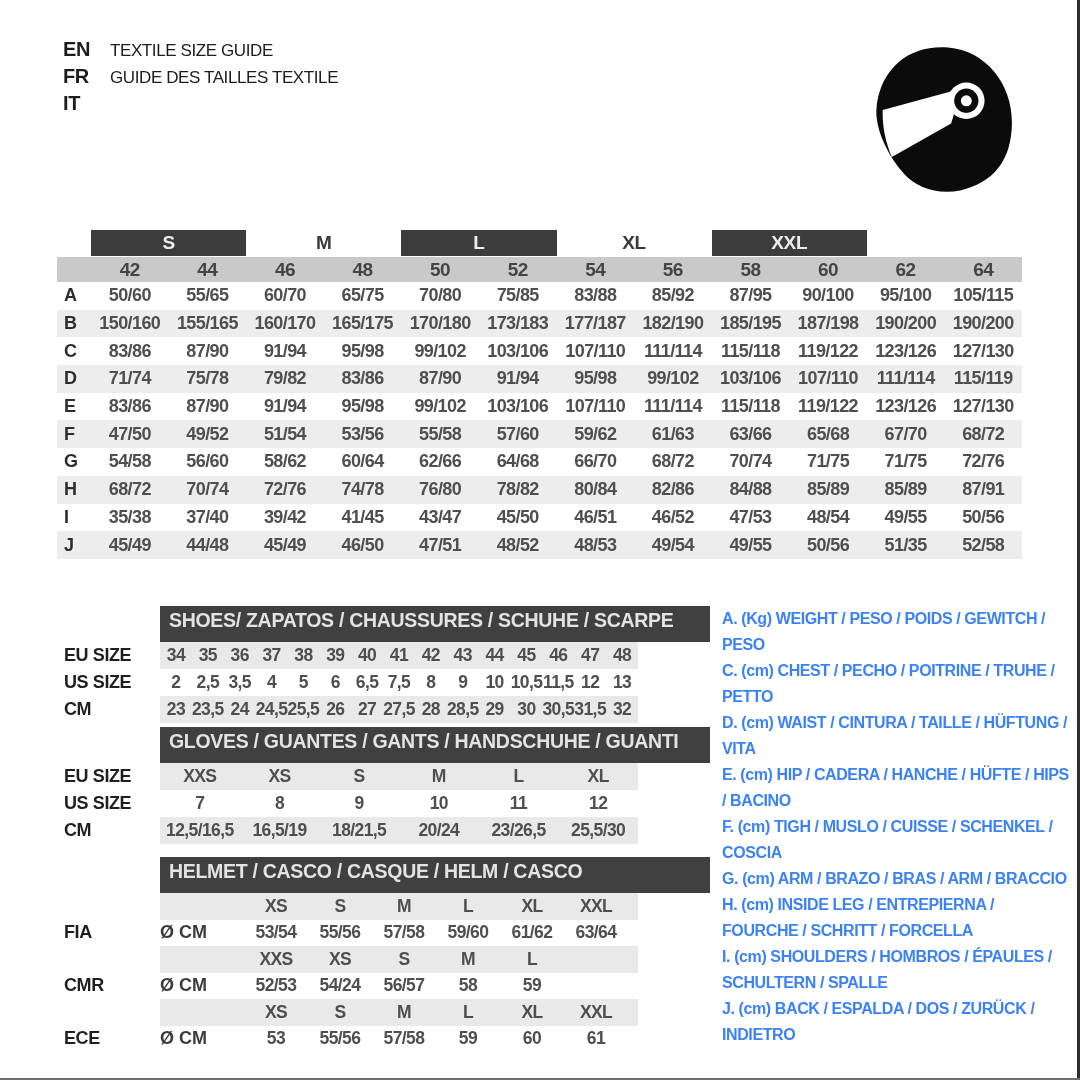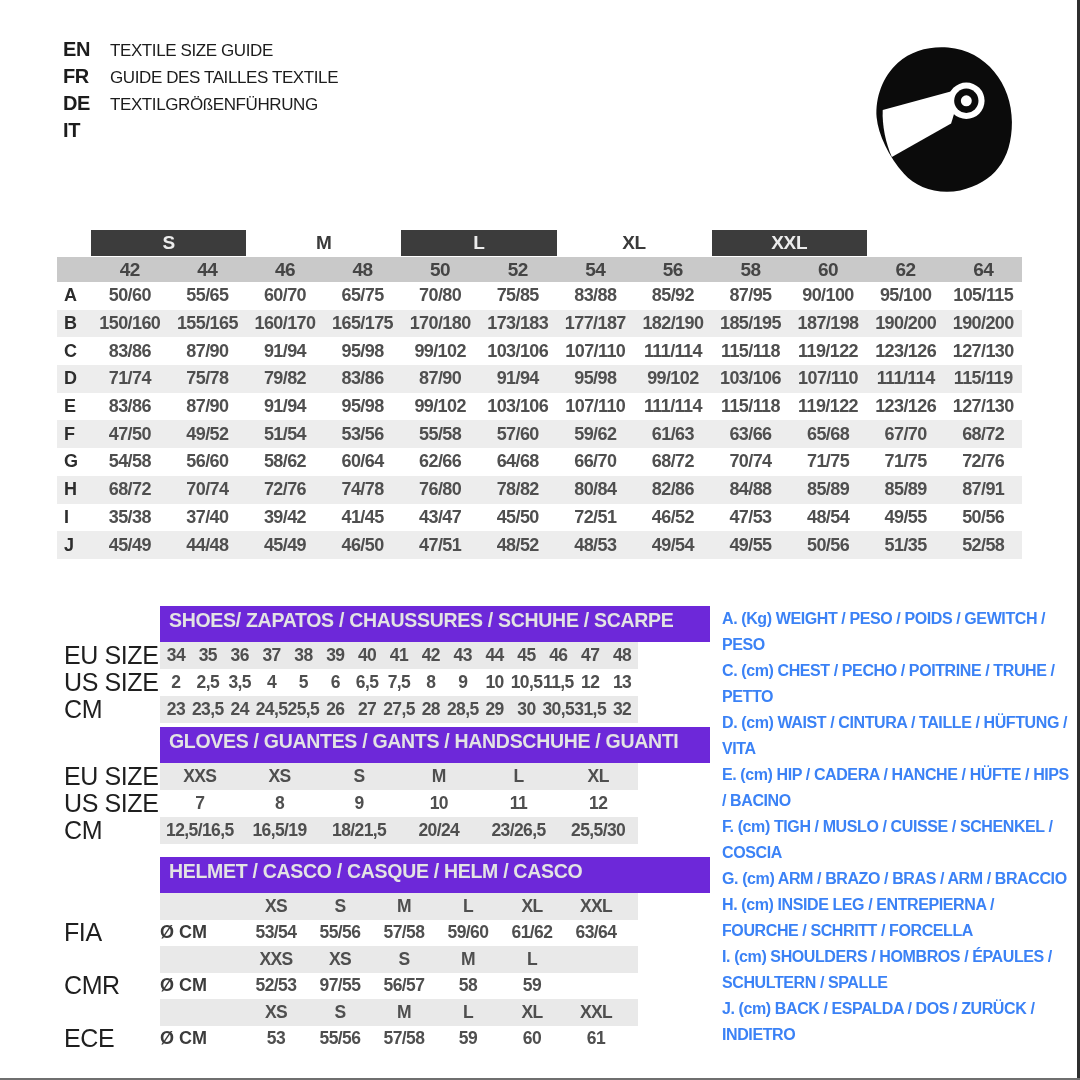--- a/index.html
+++ b/index.html
@@ -28,25 +28,25 @@
   .data-row{height:27.7px}
   .row-shaded{background:#ededed}
   .letter-cell{padding-left:7px;font-size:18px;font-weight:bold;color:#2d2d2d}
   .val-cell{text-align:center;font-size:18px;font-weight:bold;color:#4f4f4f;letter-spacing:-0.6px;white-space:nowrap}
 
   
   .sub-table{position:absolute;left:57px;width:653px}
   #shoes-table{top:606px}
   #gloves-table{top:727px}
   #helmet-table{top:857px}
-  .title-bar{margin-left:103px;width:550px;height:36px;line-height:28px;background:#6d28d9;color:#e3e3e3;
+  .title-bar{margin-left:103px;width:550px;height:36px;line-height:28px;background:#404040;color:#e3e3e3;
              font-size:19.5px;font-weight:bold;padding-left:9px;box-sizing:border-box;letter-spacing:-0.3px;white-space:nowrap}
   .flex-row{display:flex;height:27px;align-items:stretch}
   .h-row{height:26.5px}
-  .row-label{width:103px;display:flex;align-items:center;font-size:25px;font-weight:normal;color:#1f1f1f;
+  .row-label{width:103px;display:flex;align-items:center;font-size:18px;font-weight:bold;color:#1f1f1f;
              padding-left:7px;box-sizing:border-box;letter-spacing:-0.4px}
   .row-vals{width:478px;display:grid;align-items:center}
   .cols15{grid-template-columns:repeat(15,1fr)}
   .cols6{grid-template-columns:repeat(6,1fr)}
   .h-vals{grid-template-columns:84px repeat(6,64px) 1fr}
   .vals-shaded{background:#e9e9e9}
   .s-cell{text-align:center;font-size:17.5px;font-weight:bold;color:#4f4f4f;letter-spacing:-0.6px;white-space:nowrap}
   .unit-cell{font-size:18px;font-weight:bold;color:#3b3b3b;white-space:nowrap}
 
   
@@ -63,24 +63,20 @@
 <div class="canvas">
 
   <section id="lang-block">
       <div class="lang-row">
         <div class="lang-code">EN</div>
         <div class="lang-label">TEXTILE SIZE GUIDE</div>
       </div>
       <div class="lang-row">
         <div class="lang-code">FR</div>
         <div class="lang-label">GUIDE DES TAILLES TEXTILE</div>
-      </div>
-      <div class="lang-row">
-        <div class="lang-code">DE</div>
-        <div class="lang-label">TEXTILGRÖßENFÜHRUNG</div>
       </div>
       <div class="lang-row">
         <div class="lang-code">IT</div>
       </div>
     </section>
 
   <div id="helmet-icon">
     <svg viewBox="0 0 100 100" width="152" height="178" preserveAspectRatio="xMidYMid meet">
       <path fill="#0b0b0b" d="M54 3 C79 5 96 27 96 52 C96 77 84 92 62 97 C47 100 33 95 25 86 C15 75 8 60 7 49 C6 36 11 22 21 13 C30 5 42 2 54 3 Z"></path>
       <path fill="#ffffff" d="M11 44 L63 30 L56 53 L17 75 C13 66 10.5 54 11 44 Z"></path>
@@ -235,21 +231,21 @@
           <div class="val-cell">87/91</div>
         </div>
         <div class="t-grid data-row">
           <div class="letter-cell">I</div>
           <div class="val-cell">35/38</div>
           <div class="val-cell">37/40</div>
           <div class="val-cell">39/42</div>
           <div class="val-cell">41/45</div>
           <div class="val-cell">43/47</div>
           <div class="val-cell">45/50</div>
-          <div class="val-cell">72/51</div>
+          <div class="val-cell">46/51</div>
           <div class="val-cell">46/52</div>
           <div class="val-cell">47/53</div>
           <div class="val-cell">48/54</div>
           <div class="val-cell">49/55</div>
           <div class="val-cell">50/56</div>
         </div>
         <div class="t-grid data-row row-shaded">
           <div class="letter-cell">J</div>
           <div class="val-cell">45/49</div>
           <div class="val-cell">44/48</div>
@@ -409,21 +405,21 @@
             <div class="s-cell">M</div>
             <div class="s-cell">L</div>
             <div class="s-cell"></div>
           </div>
         </div>
         <div class="flex-row h-row">
           <div class="row-label">CMR</div>
           <div class="row-vals h-vals">
             <div class="unit-cell">Ø CM</div>
             <div class="s-cell">52/53</div>
-            <div class="s-cell">97/55</div>
+            <div class="s-cell">54/24</div>
             <div class="s-cell">56/57</div>
             <div class="s-cell">58</div>
             <div class="s-cell">59</div>
             <div class="s-cell"></div>
           </div>
         </div>
         <div class="flex-row h-row">
           <div class="row-label"></div>
           <div class="row-vals h-vals vals-shaded">
             <div class="unit-cell"></div>

